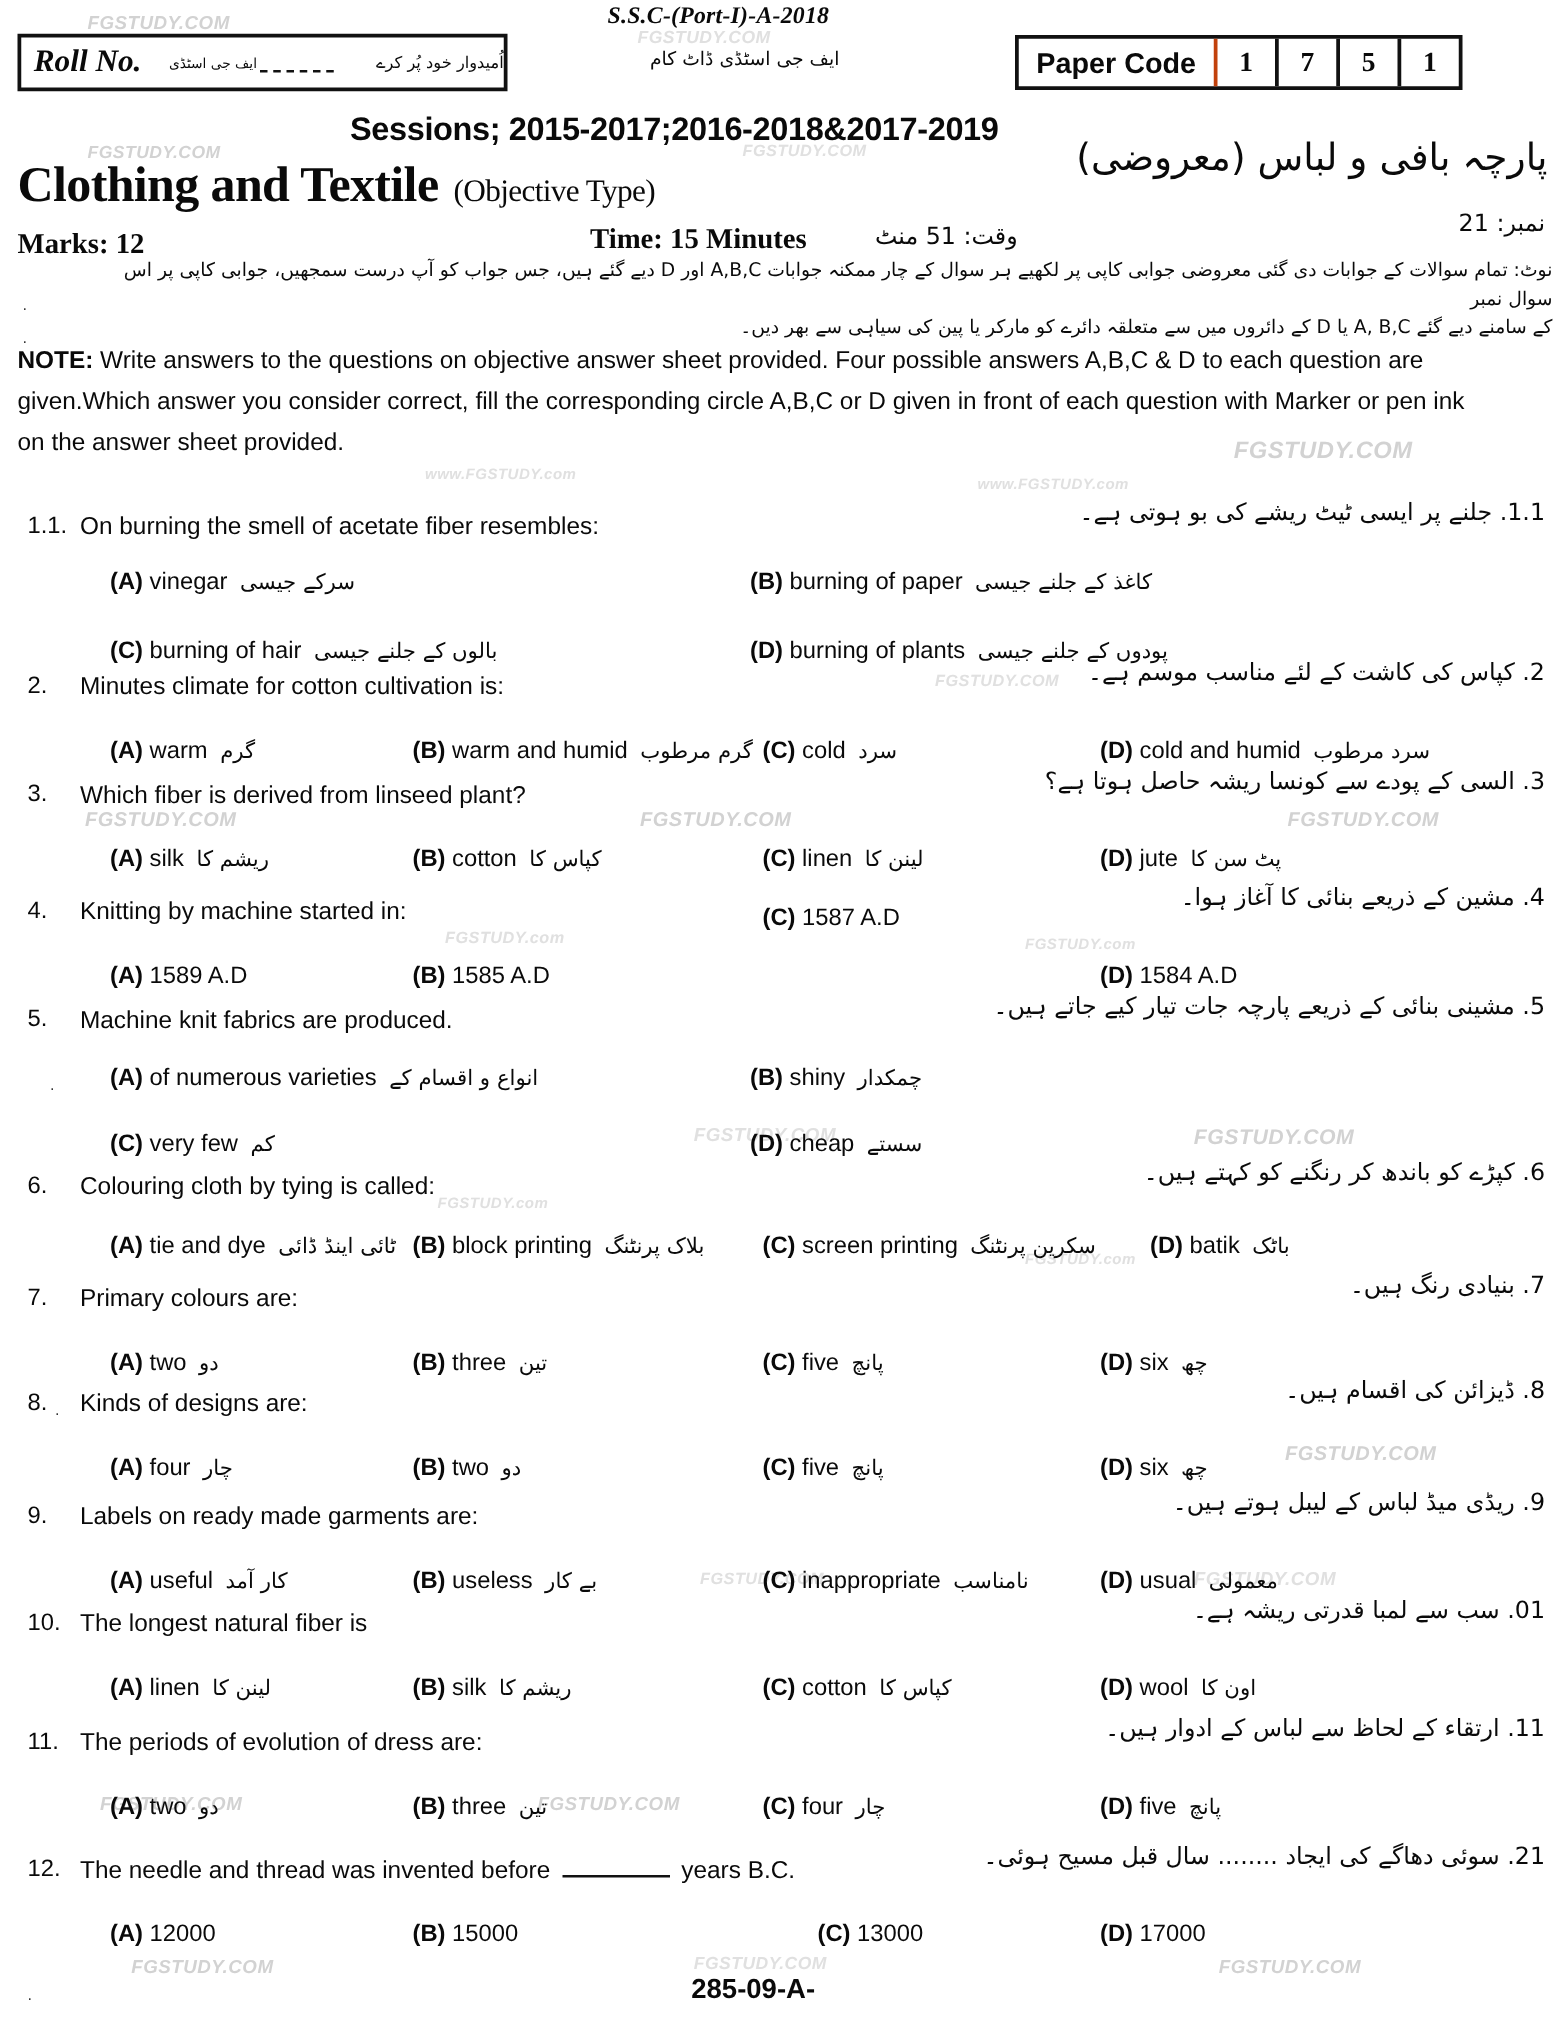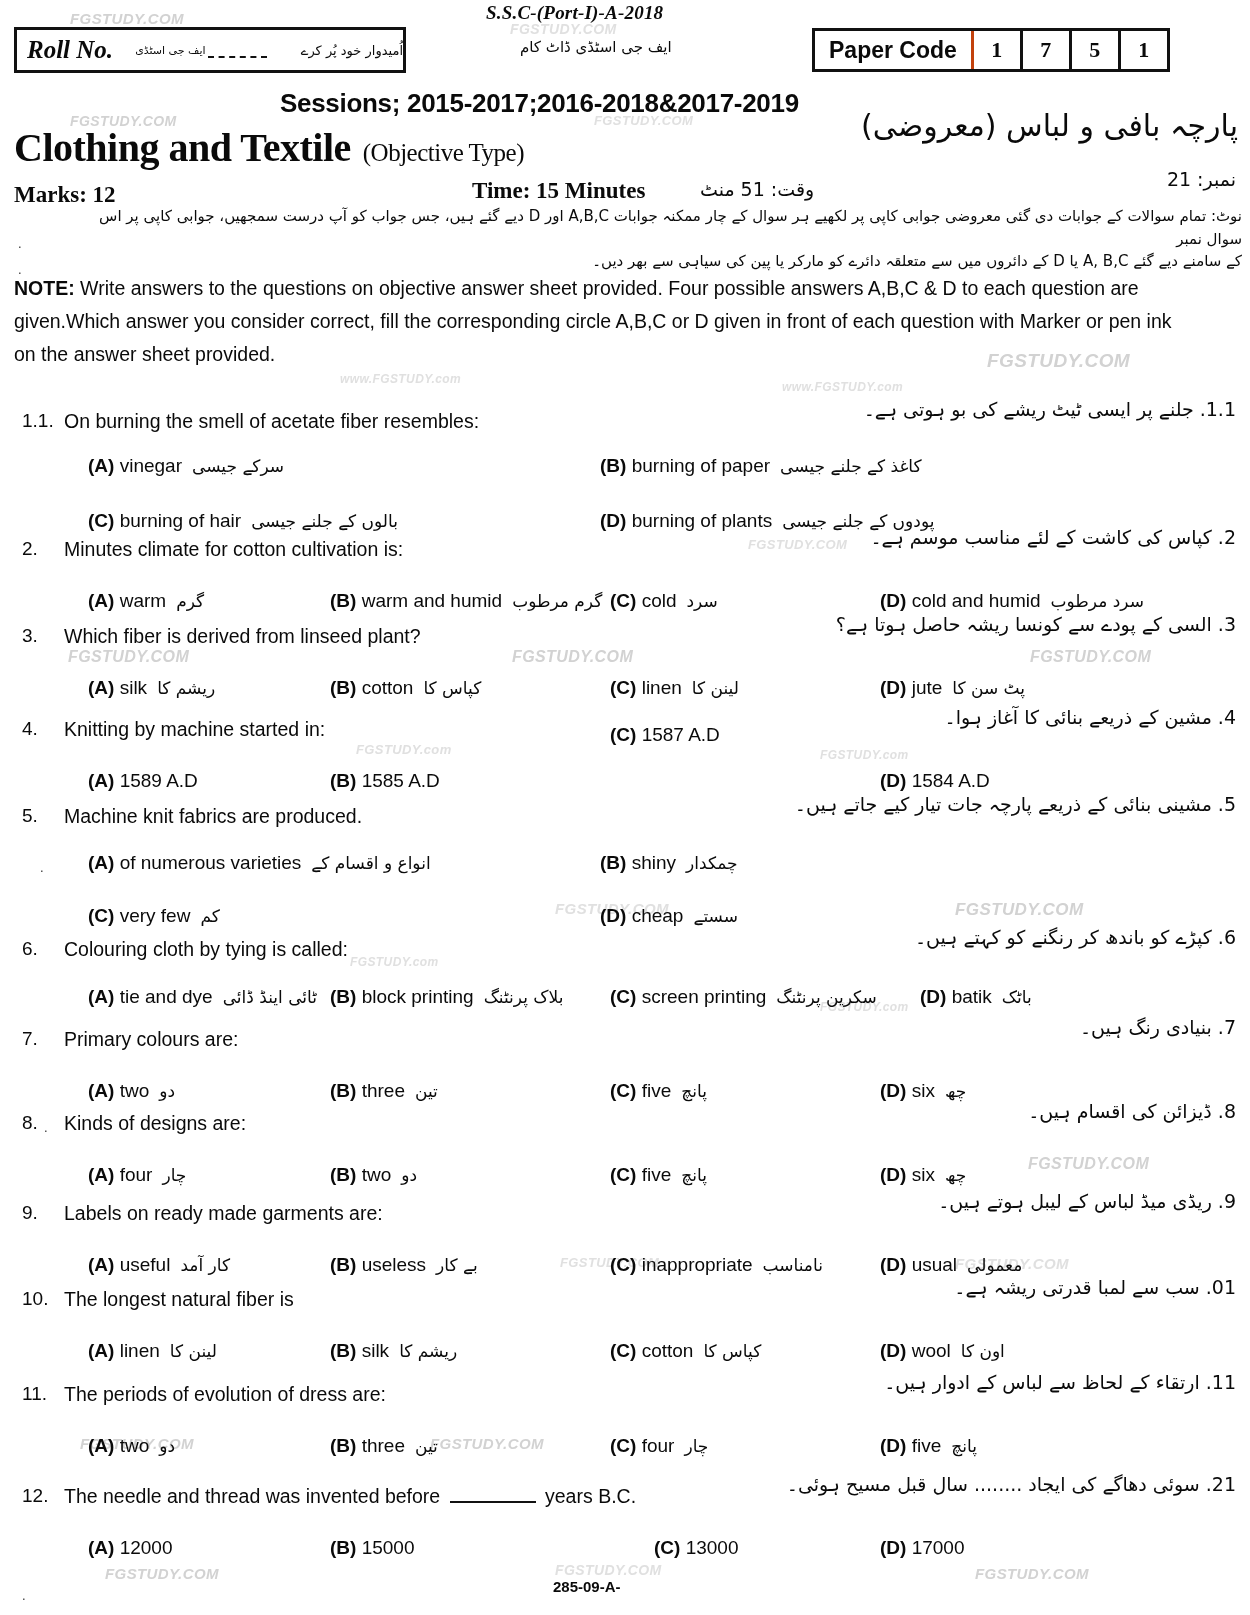--- a/index.html
+++ b/index.html
@@ -136,21 +136,21 @@
   .opt b{font-weight:bold;}
   .opt .ur{font-size:17px; margin-left:10px;}
 
   .blankline{
     display:inline-block; width:86px;
     border-bottom:2px solid #111; height:15px;
     margin:0 4px;
   }
   .footer-code{
     left:553px; top:1578px;
-    font-size:15px; font-weight:bold;
+    font-size:22px; font-weight:bold;
     font-family:"Liberation Sans", sans-serif;
   }
   .smalldot{position:absolute;font-size:13px;color:#333;}
 </style>
 </head>
 <body>
 
 <div class="page">
 
   <div id="wm-layer">

